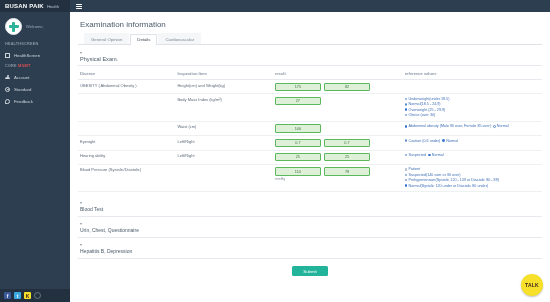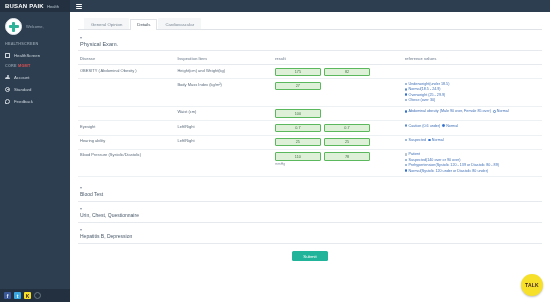--- a/index.html
+++ b/index.html
@@ -209,20 +209,21 @@
   <div class="main">
     <div class="topbar">
       <span class="hamburger">
         <span></span>
           <span></span>
           <span></span>
       </span>
     </div>
 
     <div class="content">
+      <div class="page-title">Examination information</div>
 
       <div class="tabs">
         <div class="tab">General Opinion</div>
         <div class="tab active">Details</div>
         <div class="tab">Cardiovascular</div>
       </div>
 
       <div class="section-head">
         <span class="caret">▾</span>
         <span>Physical Exam.</span>

